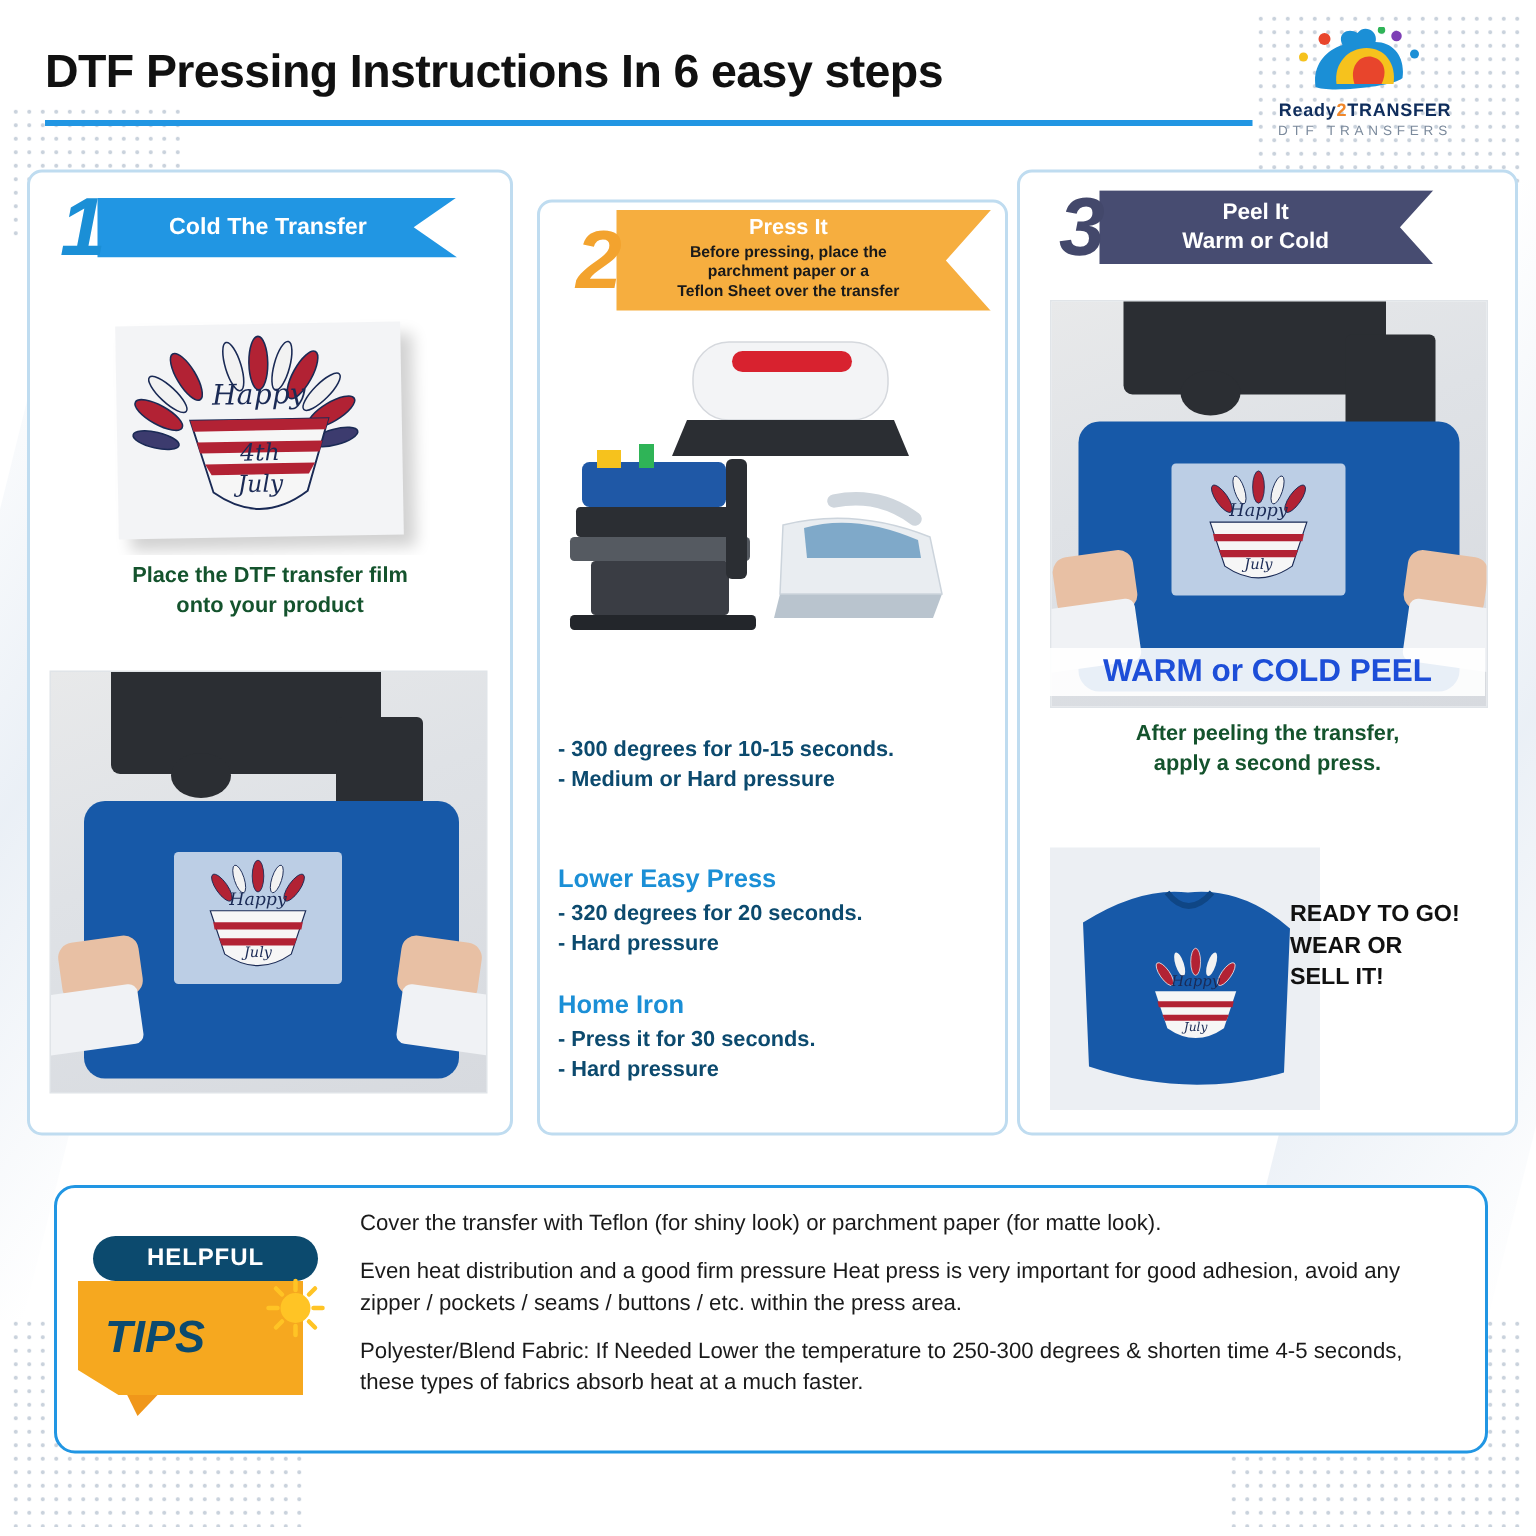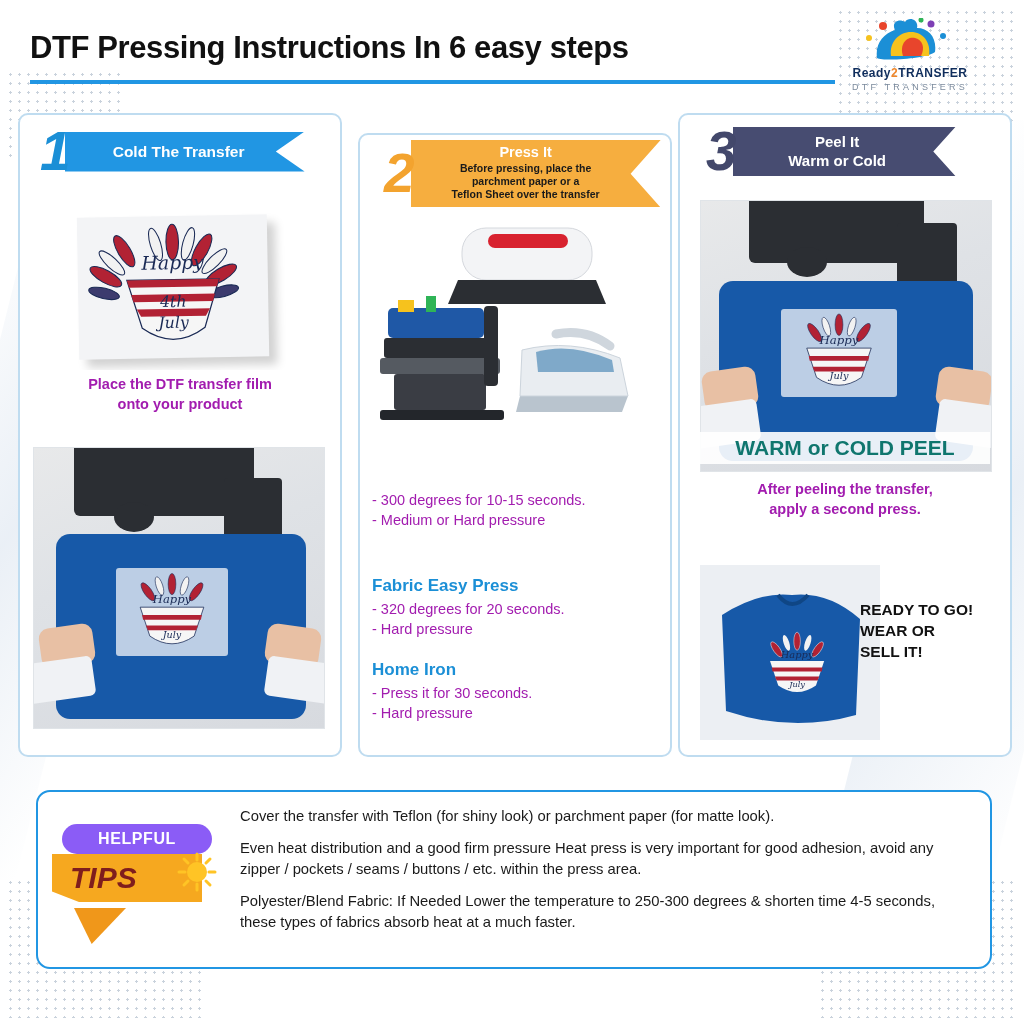--- a/index.html
+++ b/index.html
@@ -166,21 +166,21 @@
     overflow: hidden;
     background: #eceff3;
     text-align: right;
   }
   .caption {
     position: absolute;
     text-align: center;
     font-weight: bold;
     font-size: 14.5px;
     line-height: 1.35;
-    color: #a21caf;
+    color: #14532d;
   }
 
   
   #film-photo { left: 48px; top: 210px; width: 260px; height: 160px; background: transparent; }
   .film-sheet {
     position: absolute;
     left: 30px; top: 6px;
     width: 190px; height: 142px;
     background: #f3f4f6;
     box-shadow: 8px 8px 10px rgba(0,0,0,0.18);
@@ -225,39 +225,39 @@
     border-radius: 6px;
   }
 
   .peel-label {
     position: absolute;
     left: 700px; top: 432px;
     width: 290px;
     text-align: center;
     font-size: 21px;
     font-weight: bold;
-    color: #0f766e;
+    color: #1d4ed8;
     background: rgba(255,255,255,0.9);
     padding: 4px 0;
   }
 
   
   #equip { left: 370px; top: 200px; width: 286px; height: 250px; background: transparent; }
 
   .spec-block { position: absolute; left: 372px; }
   .spec-h {
     font-size: 17px;
     font-weight: bold;
     color: #1b8fd6;
     margin: 0 0 5px 0;
   }
   .spec-li {
     font-size: 14.5px;
-    font-weight: normal;
-    color: #a21caf;
+    font-weight: bold;
+    color: #0c4a6e;
     margin: 0 0 4px 0;
   }
 
   
   #folded-shirt { left: 700px; top: 565px; width: 180px; height: 175px; }
   .ready-text {
     position: absolute;
     left: 860px; top: 600px;
     width: 140px;
     font-size: 15.5px;
@@ -278,37 +278,37 @@
   }
   .tips-badge {
     position: absolute;
     left: 48px; top: 818px;
     width: 175px; height: 120px;
   }
   .tips-top {
     position: absolute;
     left: 14px; top: 6px;
     width: 150px; height: 30px;
-    background: #8b5cf6;
+    background: #0c4a6e;
     border-radius: 16px;
     color: #fff;
     font-weight: bold;
     font-size: 16px;
     letter-spacing: 0.6px;
     display: flex;
     align-items: center;
     justify-content: center;
   }
   .tips-bottom {
     position: absolute;
     left: 4px; top: 36px;
-    width: 150px; height: 48px;
+    width: 150px; height: 76px;
     background: #f6a81f;
     clip-path: polygon(0 0, 100% 0, 100% 100%, 30% 100%, 18% 100%, 0 78%);
-    color: #7f1d1d;
+    color: #0c4a6e;
     font-weight: bold;
     font-style: italic;
     font-size: 30px;
     display: flex;
     align-items: center;
     padding-left: 18px;
     box-sizing: border-box;
   }
   .tips-tail {
     position: absolute;
@@ -481,21 +481,21 @@
       <path d="M186 134 Q216 128 240 146" stroke="#cfd6dd" stroke-width="9" fill="none" stroke-linecap="round"></path>
     </g>
   </svg>
 </div>
 
 <div class="spec-block" style="top:492px; width:286px;">
   <p class="spec-li">- 300 degrees for 10-15 seconds.</p>
   <p class="spec-li">- Medium or Hard pressure</p>
 </div>
 <div class="spec-block" style="top:576px; width:286px;">
-  <p class="spec-h">Fabric Easy Press</p>
+  <p class="spec-h">Lower Easy Press</p>
   <p class="spec-li">- 320 degrees for 20 seconds.</p>
   <p class="spec-li">- Hard pressure</p>
 </div>
 <div class="spec-block" style="top:660px; width:286px;">
   <p class="spec-h">Home Iron</p>
   <p class="spec-li">- Press it for 30 seconds.</p>
   <p class="spec-li">- Hard pressure</p>
 </div>
 
 <div class="panel" id="panel-3"></div>

